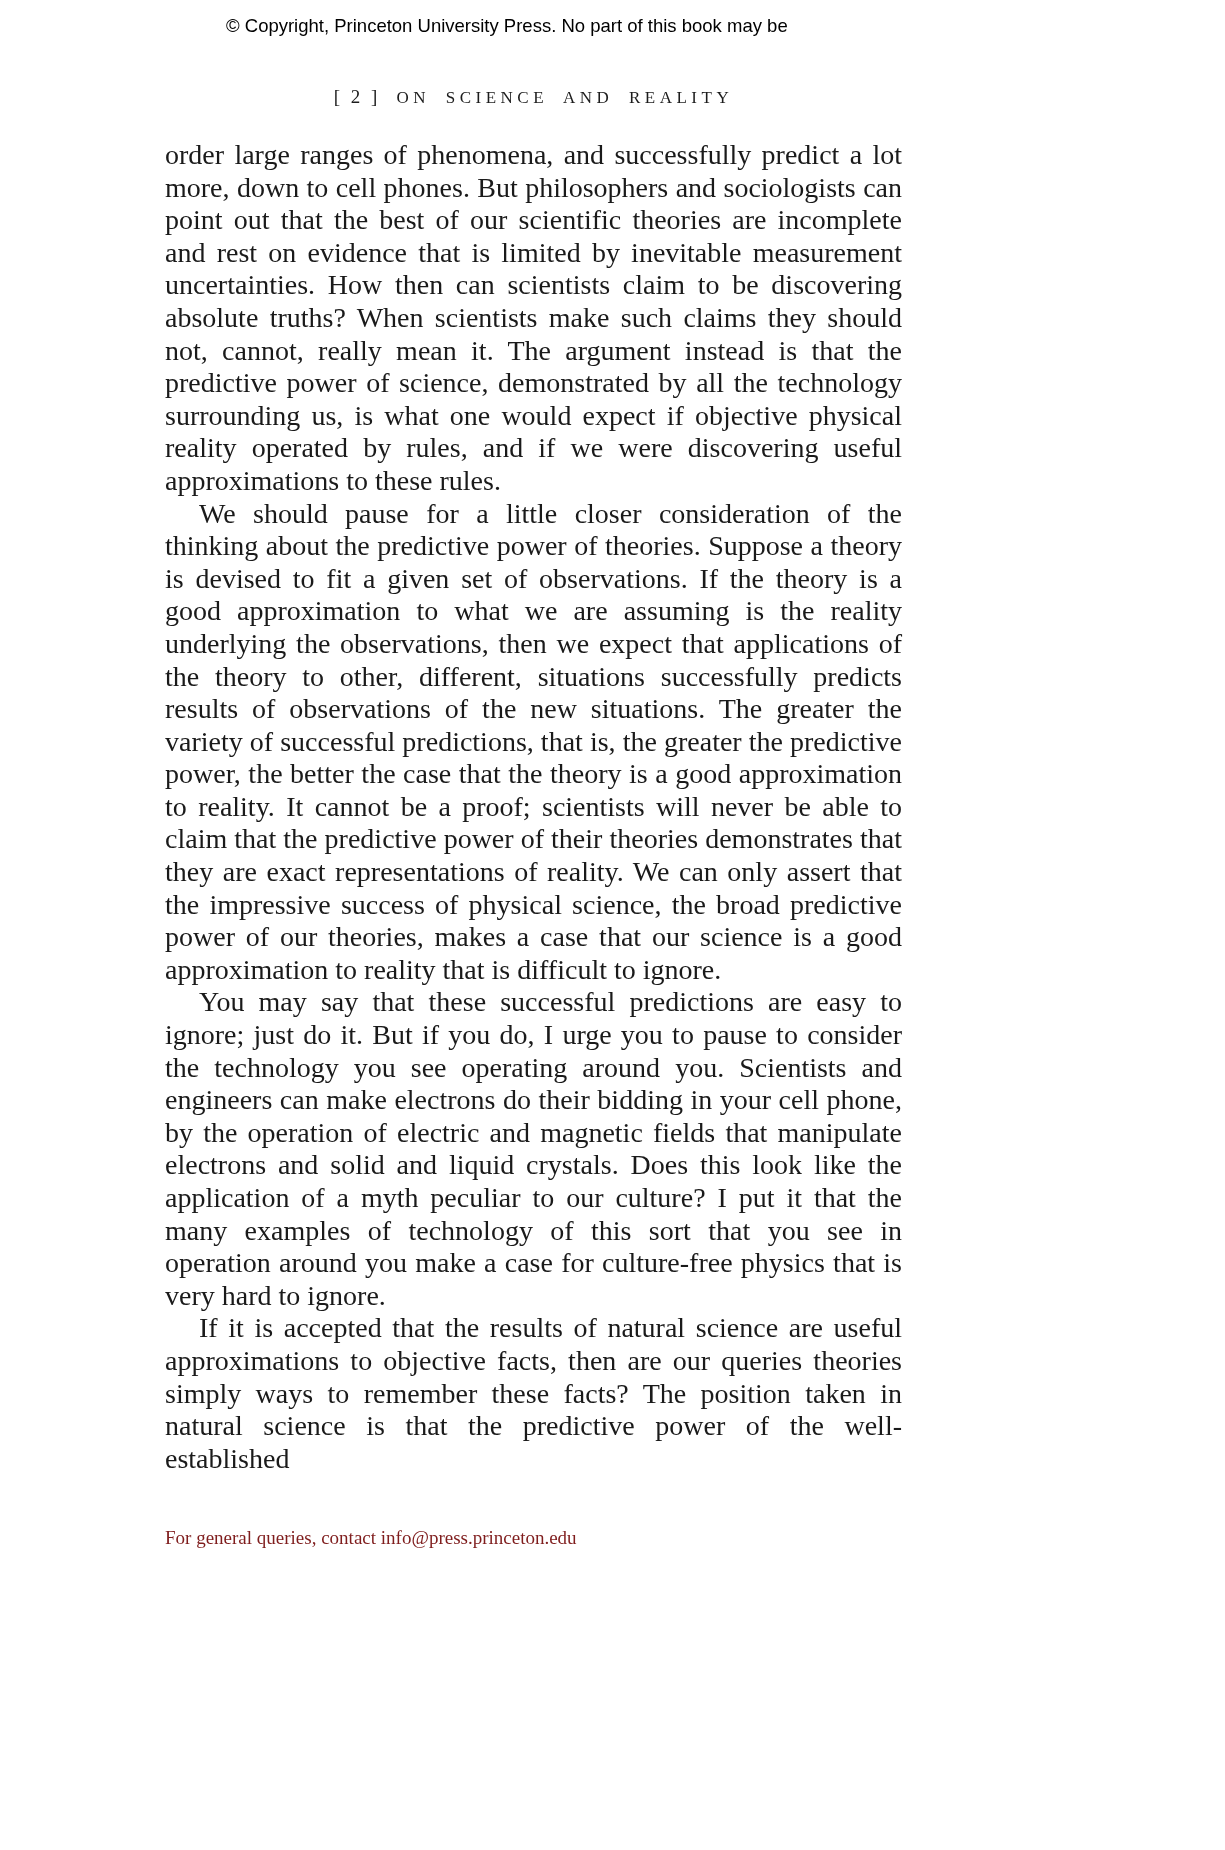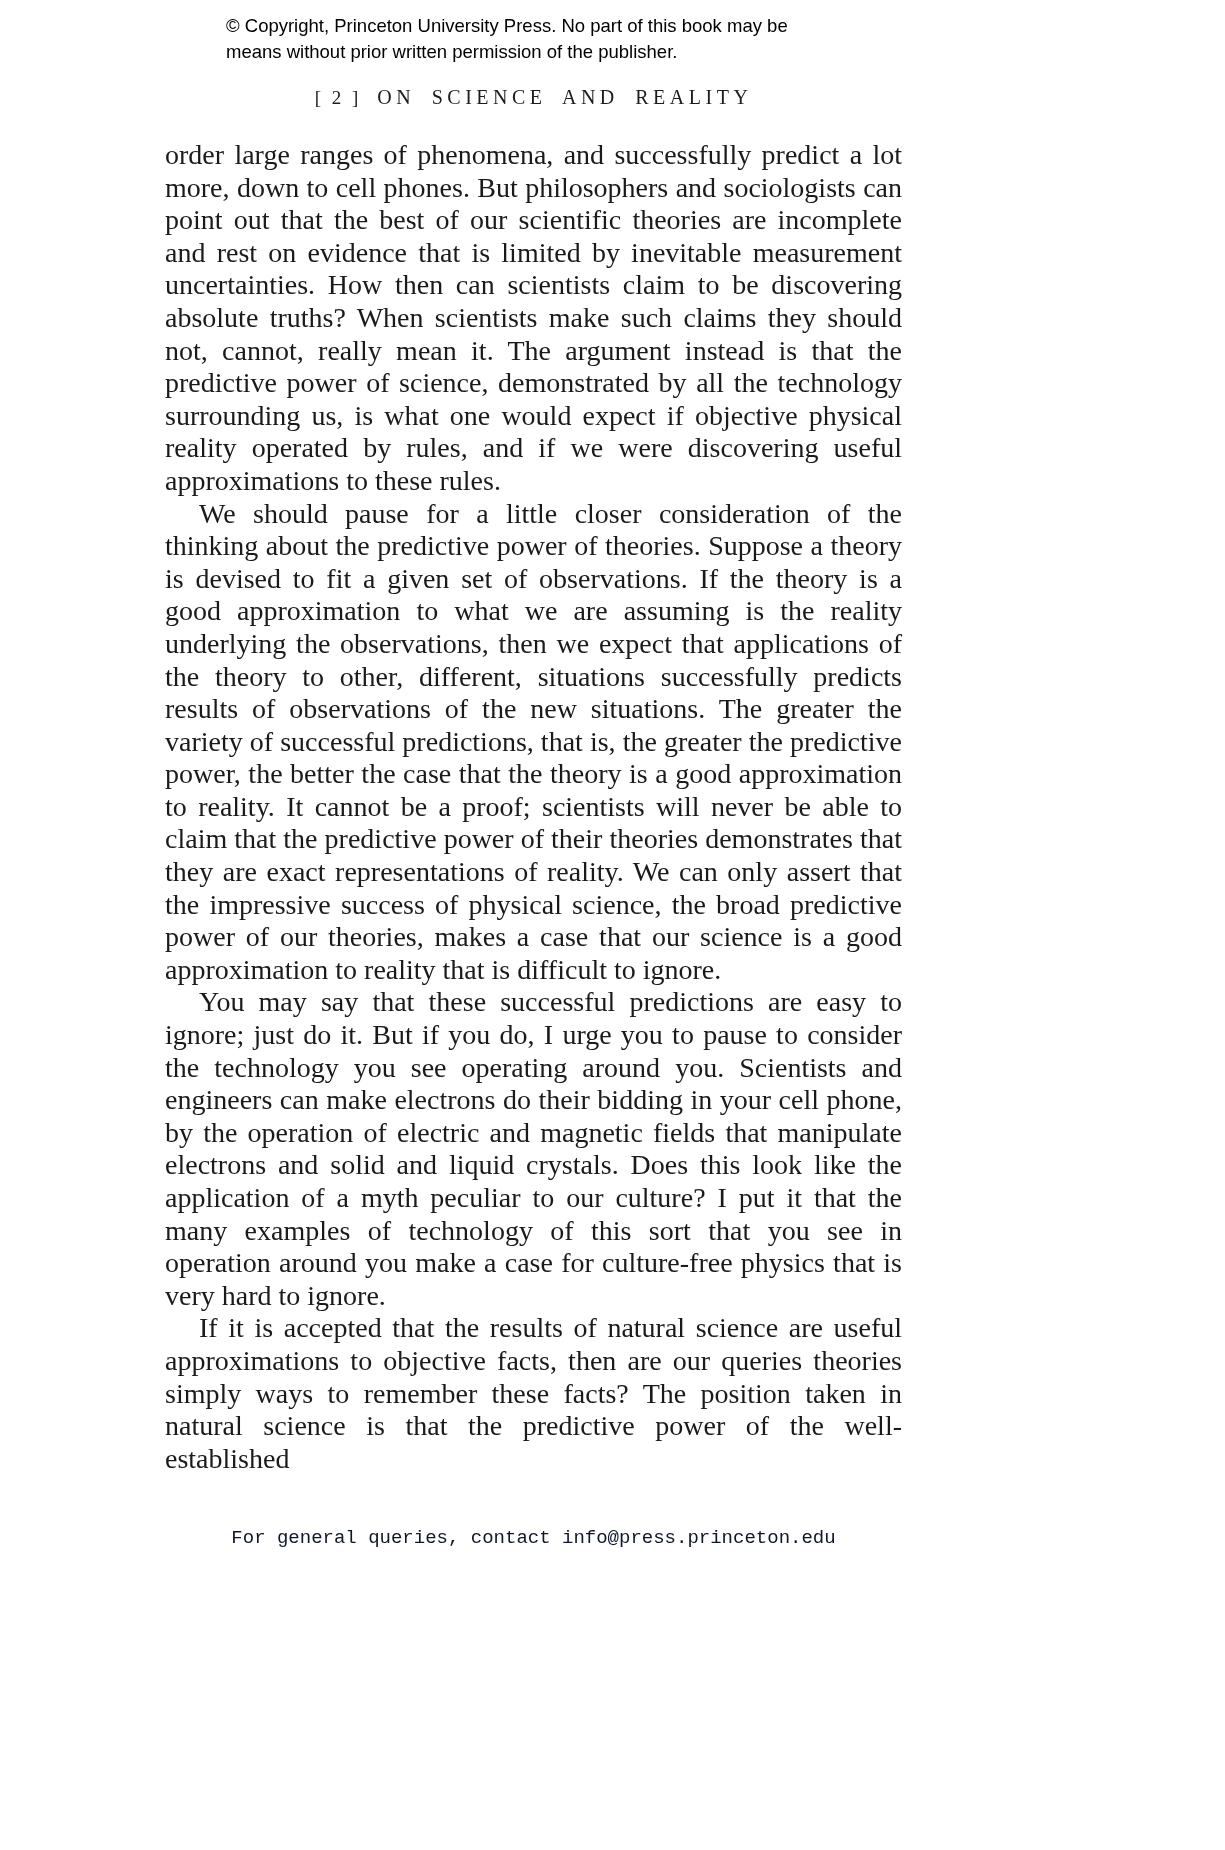--- a/index.html
+++ b/index.html
@@ -31,21 +31,21 @@
     text-align: center;
     color: #1c1c1c;
     white-space: nowrap;
   }
   .running-head .page-num {
     font-size: 19px;
     letter-spacing: 3px;
     margin-right: 16px;
   }
   .running-head .chapter {
-    font-size: 20px;
+    font-size: 17px;
     letter-spacing: 4.5px;
     word-spacing: 7px;
     text-transform: uppercase;
   }
   .body-text {
     position: absolute;
     top: 139px;
     left: 165px;
     width: 737px;
     font-size: 28px;
@@ -55,34 +55,32 @@
     hyphens: auto;
     -webkit-hyphens: auto;
   }
   .body-text p { text-indent: 34px; }
   .body-text p.no-indent { text-indent: 0; }
   .footer {
     position: absolute;
     top: 1527px;
     left: 165px;
     width: 737px;
-    text-align: center;
-    font-family: Liberation Mono, monospace;
+    font-family: Liberation Serif, serif;
     font-size: 19px;
-    color: #0f172a;
+    color: #7f1d1d;
   }
 </style>
 </head>
 <body>
 
 <div class="page">
 
   <div class="copyright">
     <div>© Copyright, Princeton University Press. No part of this book may be</div>
-    <div>means without prior written permission of the publisher.</div>
   </div>
 
   <div class="running-head">
     <span class="page-num">[ 2 ]</span><span class="chapter">ON SCIENCE AND REALITY</span>
   </div>
 
   <main class="body-text">
     <p class="no-indent">order large ranges of phenomena, and successfully predict a lot more, down to cell phones. But philosophers and sociologists can point out that the best of our scientific theories are incomplete and rest on evidence that is limited by inevitable measurement uncertainties. How then can scientists claim to be discovering absolute truths? When scientists make such claims they should not, cannot, really mean it. The argument instead is that the predictive power of science, demonstrated by all the technology surrounding us, is what one would expect if objective physical reality operated by rules, and if we were discovering useful approximations to these rules.</p>
     <p>We should pause for a little closer consideration of the thinking about the predictive power of theories. Suppose a theory is devised to fit a given set of observations. If the theory is a good approximation to what we are assuming is the reality underlying the observations, then we expect that applications of the theory to other, different, situations successfully predicts results of observations of the new situations. The greater the variety of successful predictions, that is, the greater the predictive power, the better the case that the theory is a good approximation to reality. It cannot be a proof; scientists will never be able to claim that the predictive power of their theories demonstrates that they are exact representations of reality. We can only assert that the impressive success of physical science, the broad predictive power of our theories, makes a case that our science is a good approximation to reality that is difficult to ignore.</p>
     <p>You may say that these successful predictions are easy to ignore; just do it. But if you do, I urge you to pause to consider the technology you see operating around you. Scientists and engineers can make electrons do their bidding in your cell phone, by the operation of electric and magnetic fields that manipulate electrons and solid and liquid crystals. Does this look like the application of a myth peculiar to our culture? I put it that the many examples of technology of this sort that you see in operation around you make a case for culture-free physics that is very hard to ignore.</p>

